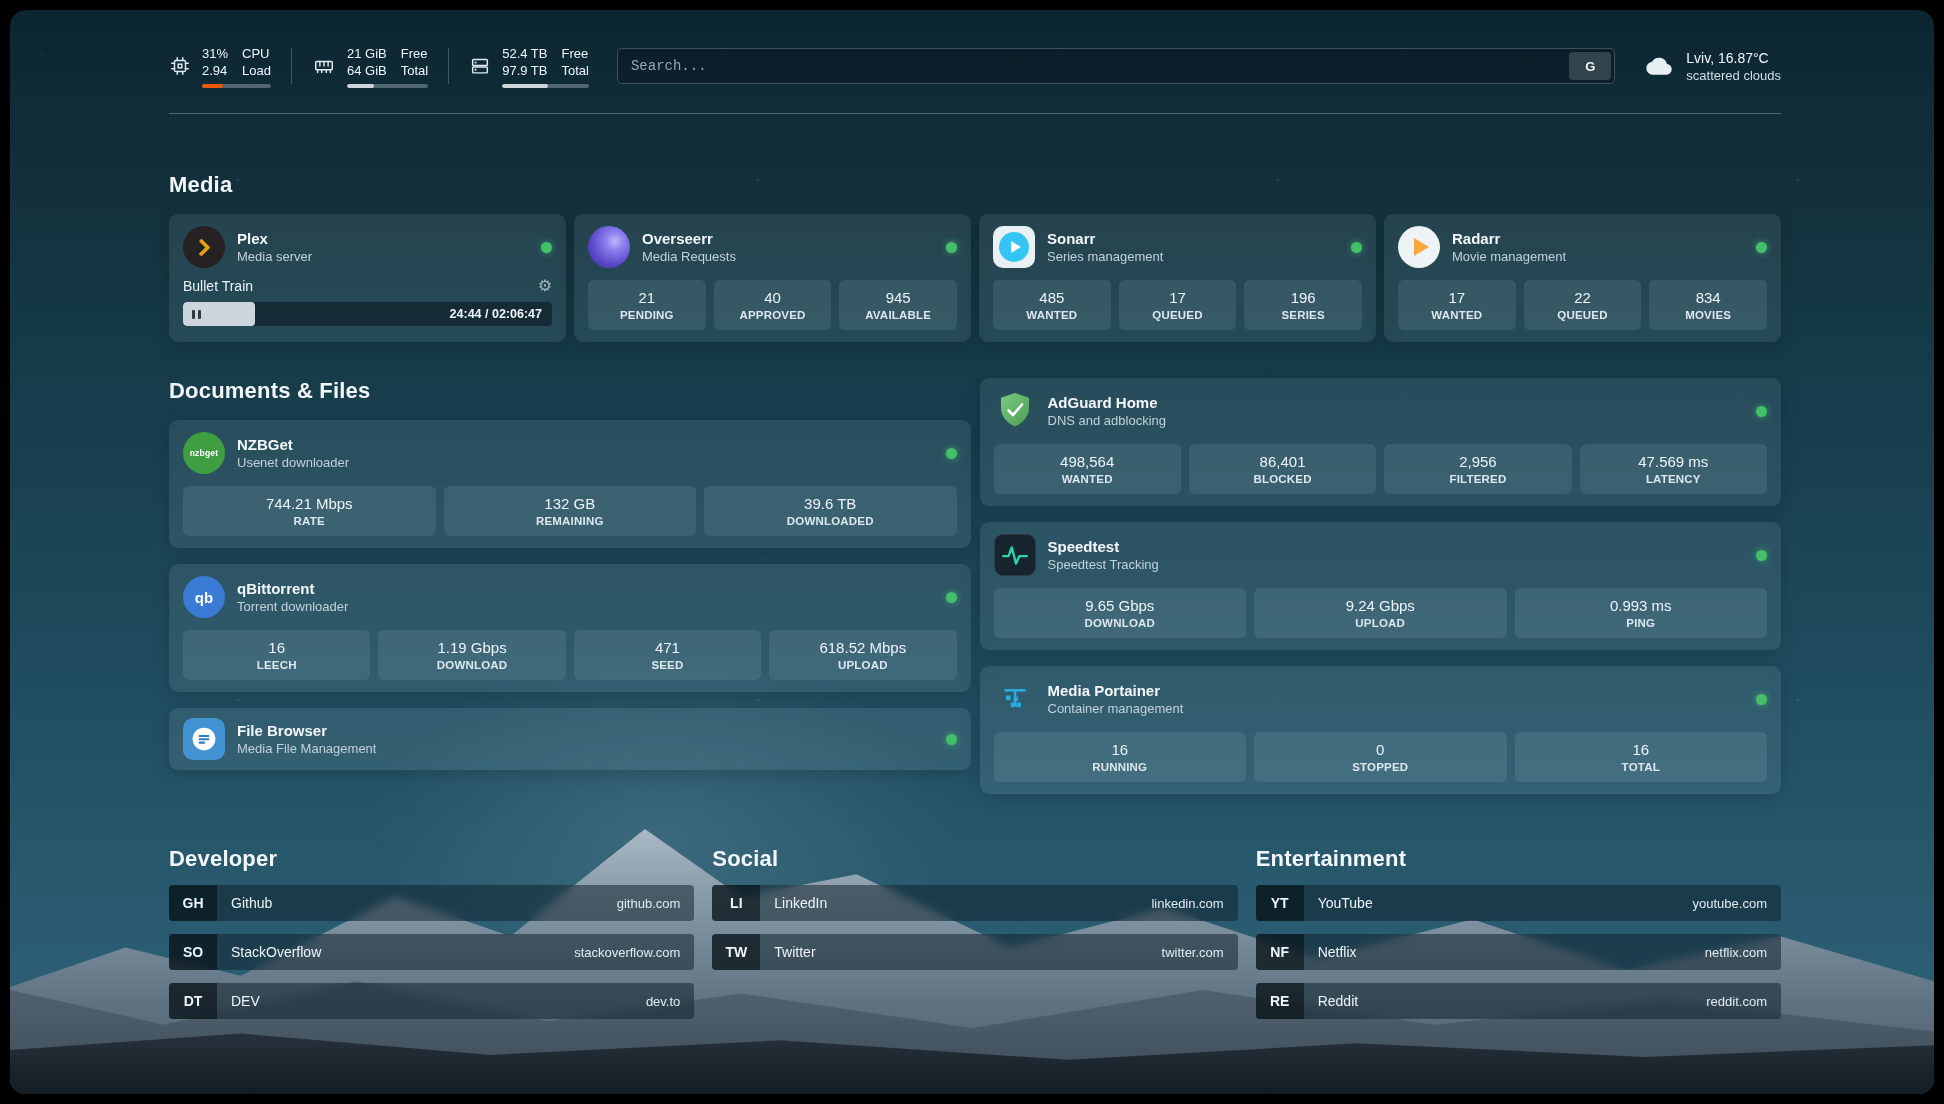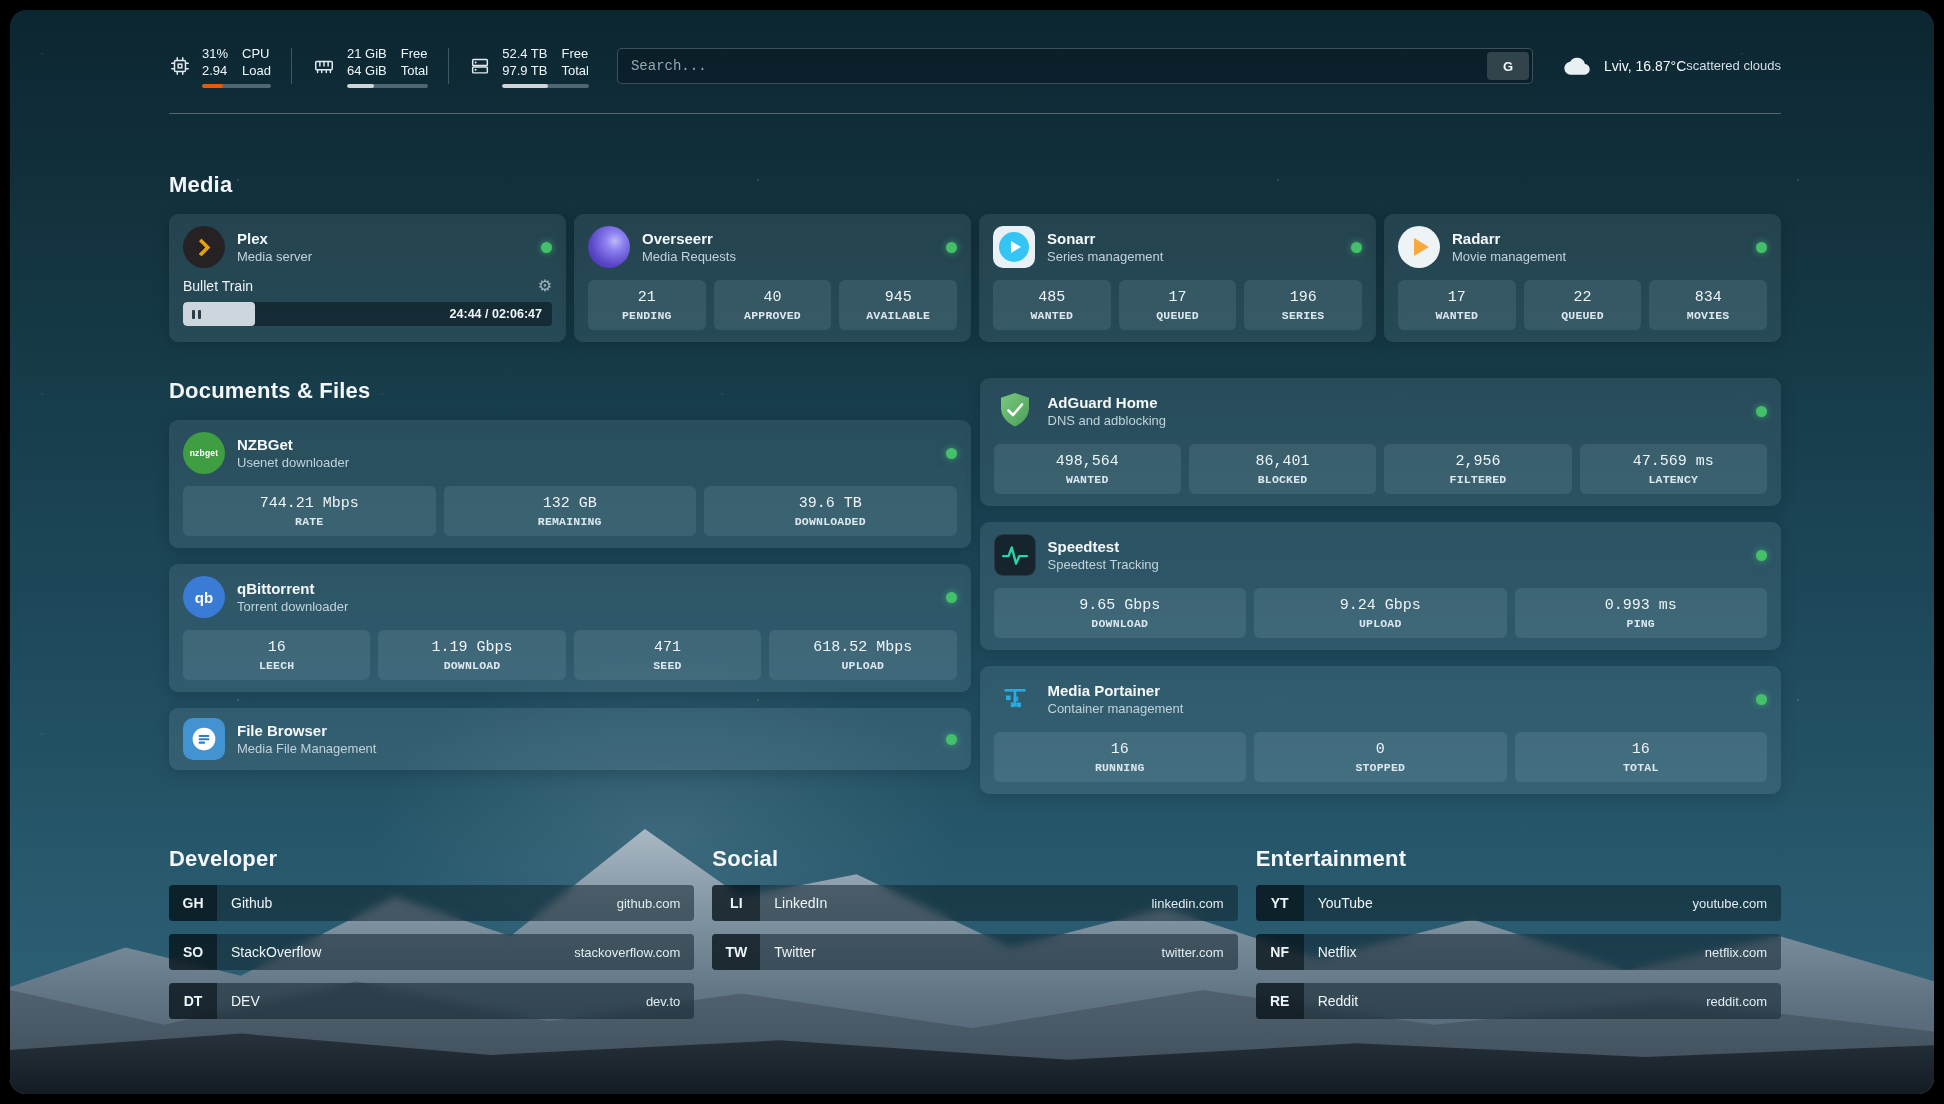--- a/index.html
+++ b/index.html
@@ -52,42 +52,42 @@
   .vsep { width:1px; height:36px; background:rgba(255,255,255,.22); margin:0 20px; }
 
   .searchwrap { flex:1; margin:0 28px; display:flex; align-items:center; height:36px;
     background:rgba(9,24,32,.55); border:1px solid rgba(255,255,255,.22); border-radius:5px; padding:0 3px 0 13px; }
   .searchwrap input { flex:1; background:transparent; border:none; outline:none; color:#dce7ed; font-size:14px; font-family:Liberation Mono, monospace; }
   .searchwrap input::placeholder { color:#93a8b2; }
   .gbtn { width:42px; height:28px; border:none; border-radius:4px; background:rgba(255,255,255,.16);
     color:#f0f5f8; font-weight:700; font-size:13px; cursor:pointer; font-family:inherit; }
 
   .weather { display:flex; align-items:center; gap:11px; }
-  .wtext { display:flex; flex-direction:row; }
+  .wtext { display:flex; flex-direction:column; }
   .wloc { font-size:14px; color:#f4f8fa; line-height:18px; }
   .wcond { font-size:13px; color:#d2dfe6; line-height:17px; }
 
   .divider { margin-top:21px; height:1px; background:rgba(255,255,255,.28); }
 
   
   .sec-title { font-size:22px; font-weight:700; color:#f2f6f8; letter-spacing:.2px; }
   .sec-media { margin-top:58px; }
   .sec-media .sec-title { margin-bottom:16px; }
   .media-grid { display:grid; grid-template-columns:repeat(4,1fr); gap:8px; }
 
   .card { background:rgba(195,225,238,.10); border-radius:9px; padding:12px 14px; position:relative;
     box-shadow:0 4px 16px rgba(0,0,0,.16); backdrop-filter:blur(5px); cursor:pointer; }
   .card-head { display:flex; align-items:center; gap:12px; }
   .app-titles { display:flex; flex-direction:column; }
   .app-name { font-size:15px; font-weight:600; color:#f4f8fa; line-height:19px; }
   .app-sub { font-size:13px; color:#c2d2da; line-height:17px; }
   .status-dot { width:11px; height:11px; border-radius:50%; background:var(--status-online,#45c06a);
     margin-left:auto; box-shadow:0 0 7px rgba(80,220,130,.55); flex:0 0 auto; }
 
-  .stat-row { display:grid; gap:8px; margin-top:12px;font-family:Liberation Mono, monospace; }
+  .stat-row { display:grid; gap:8px; margin-top:12px; }
   .cols-3 { grid-template-columns:repeat(3,1fr); }
   .cols-4 { grid-template-columns:repeat(4,1fr); }
   .stat-box { background:rgba(210,235,245,.10); border-radius:6px; text-align:center; padding:8px 4px 7px; }
   .stat-value { font-size:15px; color:#eef4f7; line-height:20px; white-space:nowrap; }
   .stat-label { font-size:11.5px; font-weight:700; color:#dde8ee; line-height:15px; letter-spacing:.2px; }
 
   
   .app-icon { width:42px; height:42px; flex:0 0 auto; display:flex; align-items:center; justify-content:center; }
   .app-icon.plex { background:#262223; border-radius:50%; }
   .plex .chev { width:13px; height:13px; border-top:4.5px solid var(--plex-accent,#e5a00d);

